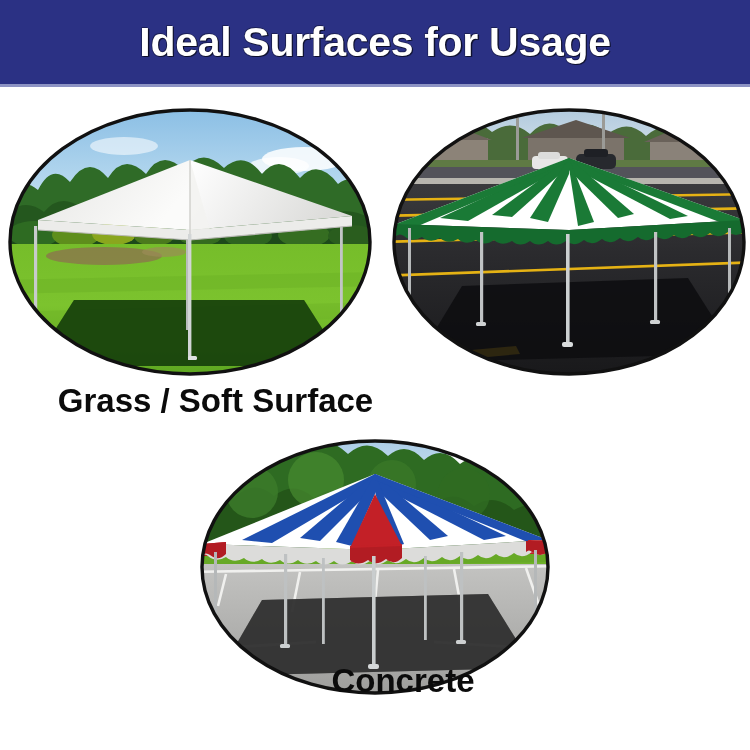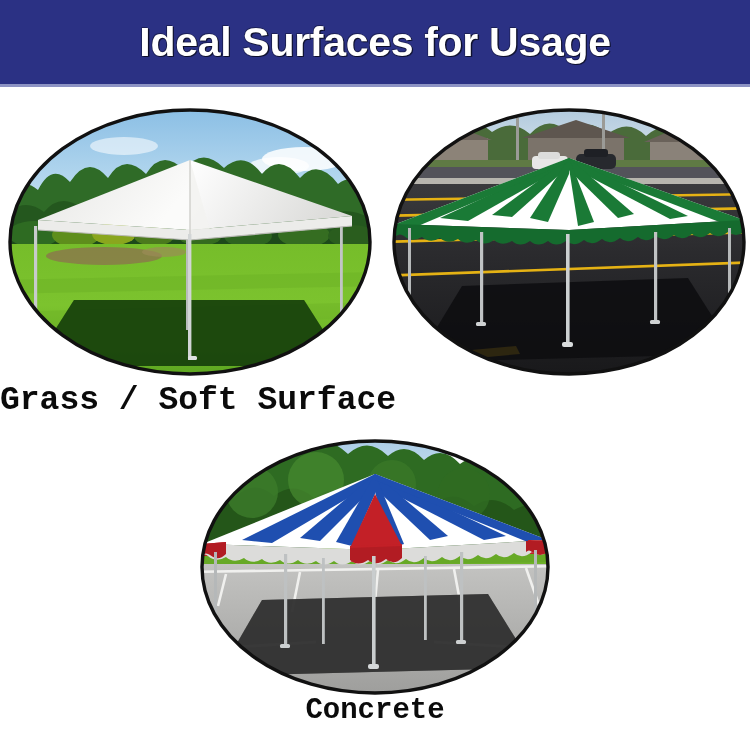--- a/index.html
+++ b/index.html
@@ -66,31 +66,32 @@
   .oval-wrap {
     position: absolute;
   }
   .oval-wrap svg {
     display: block;
   }
   .caption {
     position: absolute;
     text-align: center;
     color: #0b0b0b;
-    font-family: Liberation Mono, monospace;
+    font-family: Liberation Sans, sans-serif;
     font-weight: bold;
     white-space: nowrap;
+    padding-left: 28px;
   }
   #panel-grass      { left: 4px;   top: 104px; width: 372px; height: 276px; }
   #panel-blacktop   { left: 388px; top: 104px; width: 362px; height: 276px; }
   #panel-concrete   { left: 196px; top: 436px; width: 358px; height: 262px; }
 
   #caption-grass    { left: 0px;   top: 382px; width: 375px; font-size: 33px; }
   #caption-blacktop { left: 375px; top: 382px; width: 375px; font-size: 33px; }
-  #caption-concrete { left: 190px; top: 694px; width: 370px; font-size: 29px; }
+  #caption-concrete { left: 190px; top: 662px; width: 370px; font-size: 33px; }
 </style>
 </head>
 <body>
 
 <div id="page">
 
   <div class="header-bar"></div>
   <div class="header-underline"></div>
   <div class="header-title">Ideal Surfaces for Usage</div>
 

